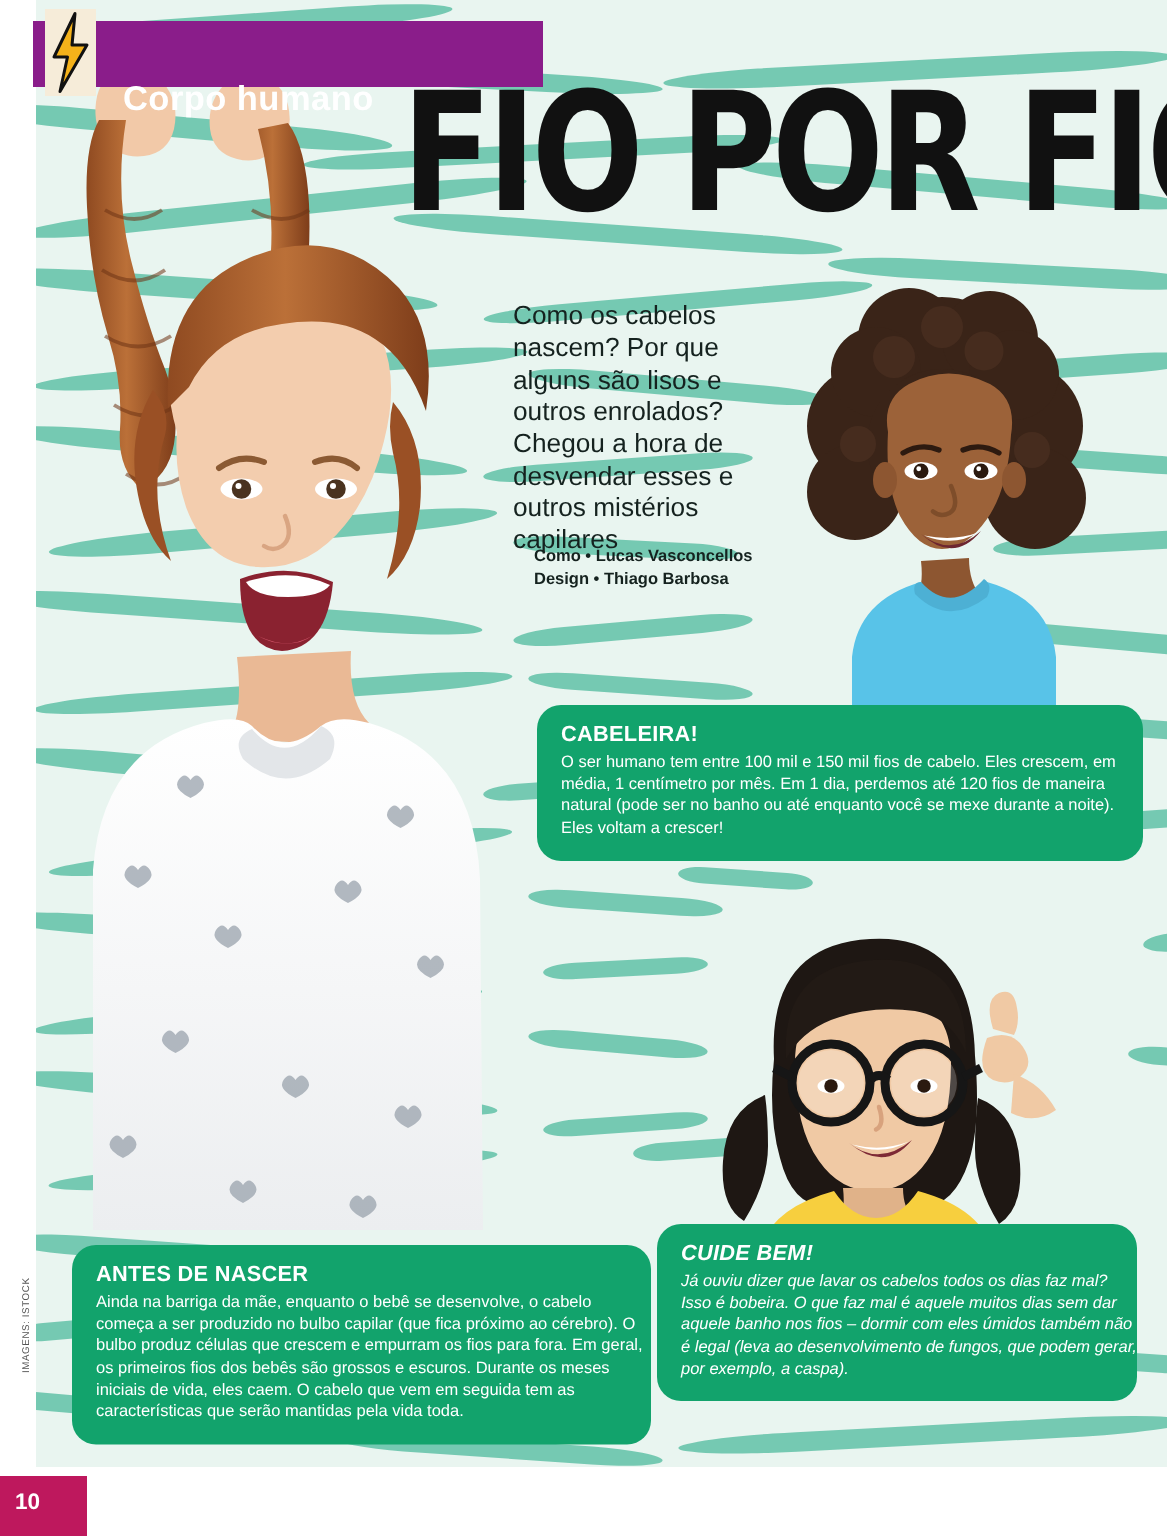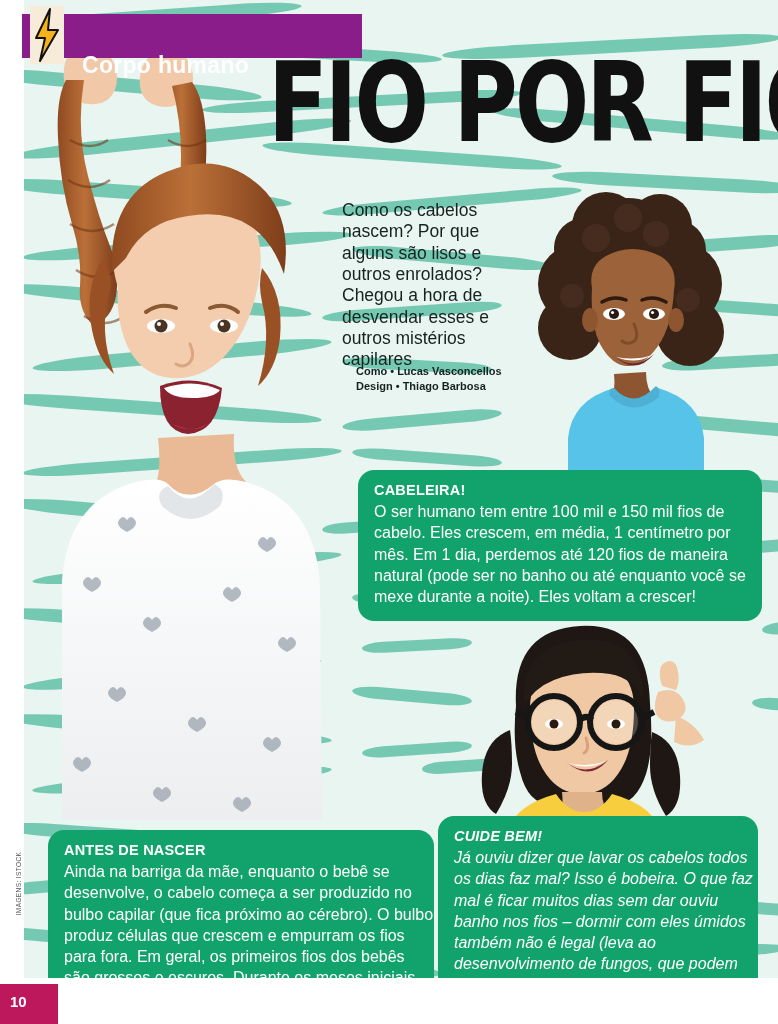--- a/index.html
+++ b/index.html
@@ -163,21 +163,21 @@
     box-sizing: border-box;
   }
   .box h3 {
     margin: 0 0 3px 0;
     font-size: 14.5px;
     font-weight: bold;
     letter-spacing: 0.2px;
   }
   .box p {
     margin: 0;
-    font-size: 16px;
+    font-size: 11px;
     line-height: 1.33;
   }
   .box-cabeleira {
     left: 358px;
     top: 470px;
     width: 404px;
   }
   .box-antes {
     left: 48px;
     top: 798px;
@@ -485,21 +485,21 @@
     <p>O ser humano tem entre 100 mil e 150 mil fios de cabelo. Eles crescem, em média, 1 centímetro por mês. Em 1 dia, perdemos até 120 fios de maneira natural (pode ser no banho ou até enquanto você se mexe durante a noite). Eles voltam a crescer!</p>
   </div>
 
   <div class="box box-antes">
     <h3>ANTES DE NASCER</h3>
     <p>Ainda na barriga da mãe, enquanto o bebê se desenvolve, o cabelo começa a ser produzido no bulbo capilar (que fica próximo ao cérebro). O bulbo produz células que crescem e empurram os fios para fora. Em geral, os primeiros fios dos bebês são grossos e escuros. Durante os meses iniciais de vida, eles caem. O cabelo que vem em seguida tem as características que serão mantidas pela vida toda.</p>
   </div>
 
   <div class="box box-cuide">
     <h3>CUIDE BEM!</h3>
-    <p>Já ouviu dizer que lavar os cabelos todos os dias faz mal? Isso é bobeira. O que faz mal é ficar muitos dias sem dar ouviu banho nos fios – dormir com eles úmidos também não é legal (leva ao desenvolvimento de fungos, que podem gerar, por exemplo, a caspa).</p>
+    <p>Já ouviu dizer que lavar os cabelos todos os dias faz mal? Isso é bobeira. O que faz mal é aquele muitos dias sem dar aquele banho nos fios – dormir com eles úmidos também não é legal (leva ao desenvolvimento de fungos, que podem gerar, por exemplo, a caspa).</p>
   </div>
 
   <div class="credit-vert">IMAGENS: ISTOCK</div>
 
   <div class="bottom-white"></div>
   <div class="folio">
     <span>10</span>
   </div>
 
 </div>

